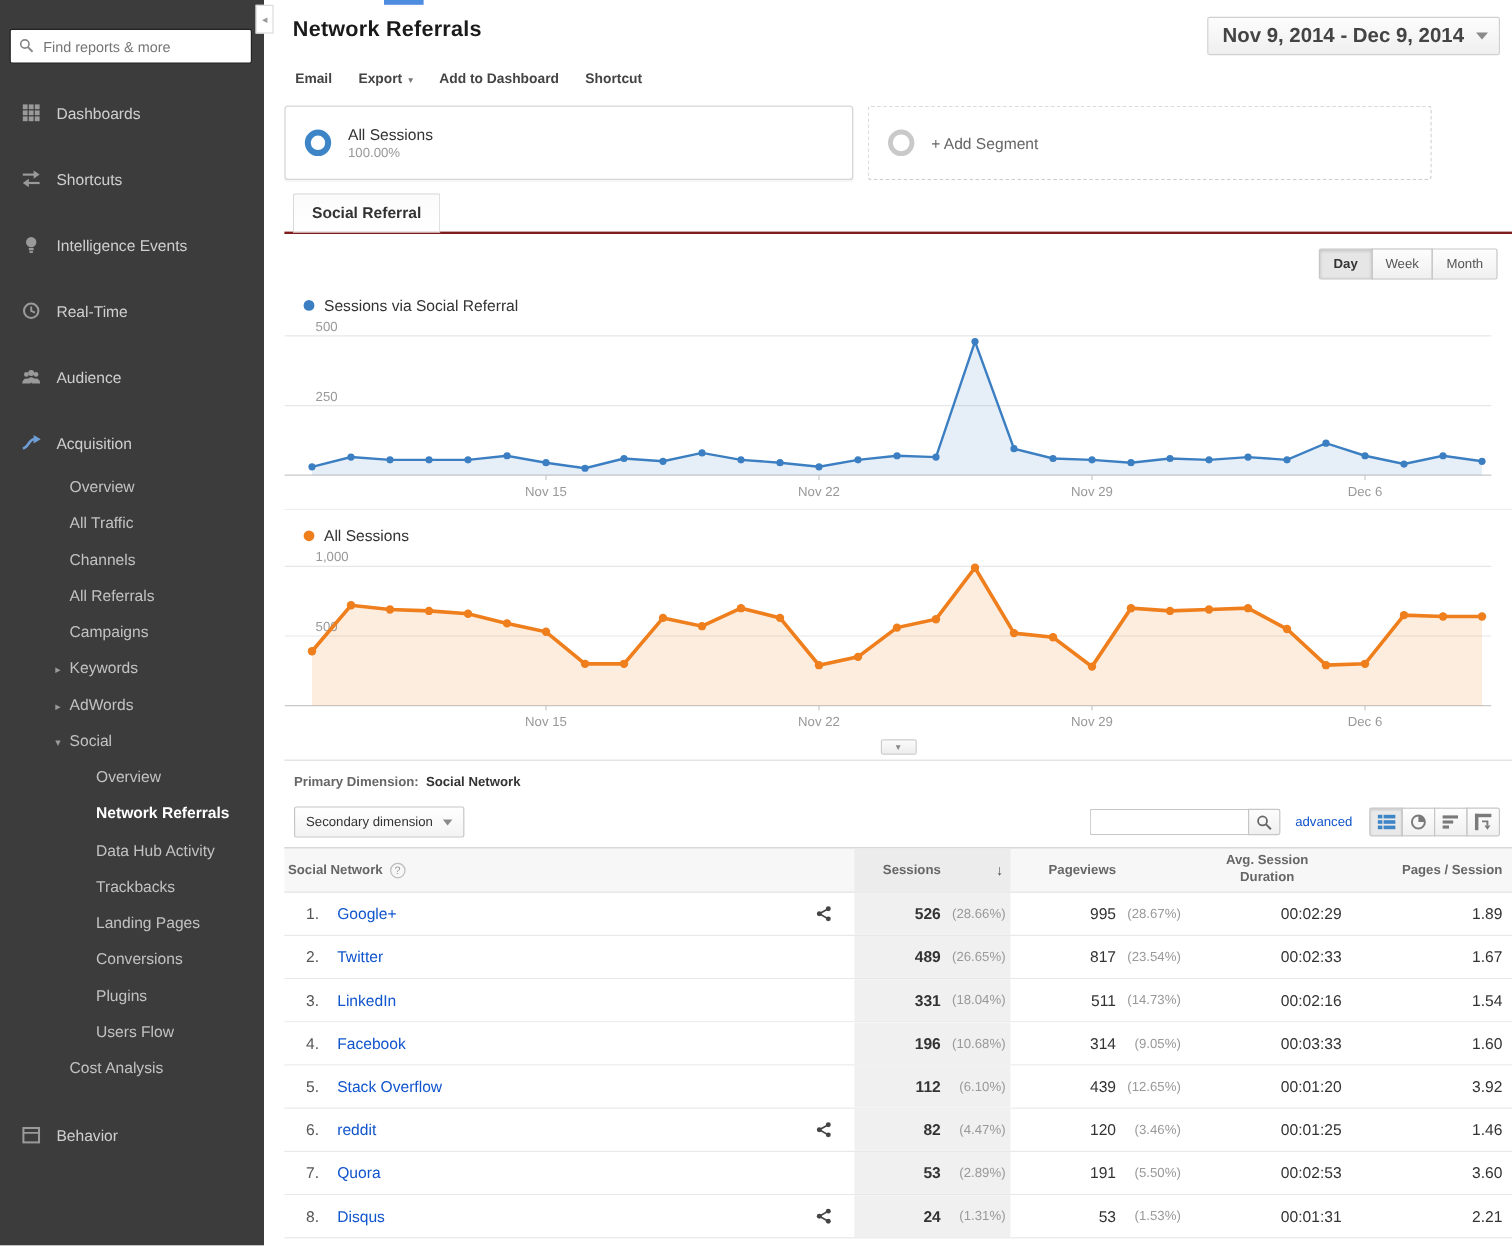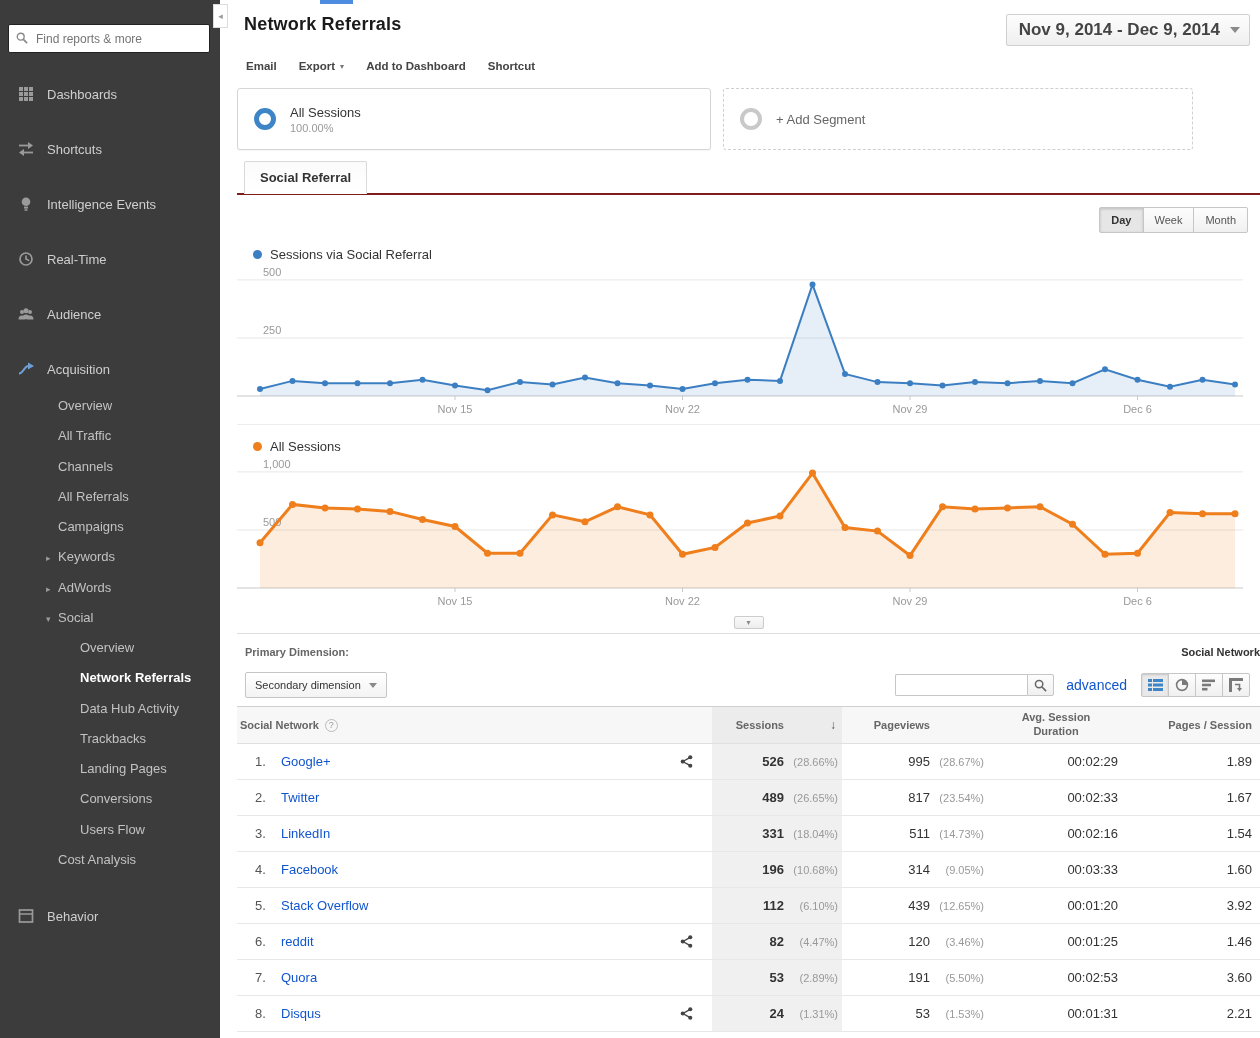--- a/index.html
+++ b/index.html
@@ -72,35 +72,35 @@
 
   .legend { display:flex; align-items:center; gap:8px; margin:14px 0 2px 16px; font-size:13px; color:#333; }
   .legend-dot { width:9px; height:9px; border-radius:50%; }
   .chart-svg { display:block; margin-top:4px; }
   svg .tick { font-size:11px; fill:#999; font-family:"Liberation Sans","DejaVu Sans",sans-serif; }
   .chart-sep { border-top:1px solid #ededed; margin-top:6px; }
   .pull-handle { width:30px; height:13px; margin:6px auto 2px; border:1px solid #ccc; border-radius:2px;
      background:linear-gradient(#fafafa,#ededed); color:#888; font-size:8px; display:flex;
      align-items:center; justify-content:center; cursor:pointer; }
 
-  .dim-row { display:flex; align-items:center; gap:6px; padding:12px 0 10px 8px;justify-content:space-between; }
+  .dim-row { display:flex; align-items:center; gap:6px; padding:12px 0 10px 8px; }
   .dim-label { font-size:11px; font-weight:bold; color:#666; }
   .dim-value { font-size:11px; font-weight:bold; color:#333; cursor:pointer; }
 
   .table-toolbar { display:flex; justify-content:space-between; align-items:center; padding:4px 10px 8px 8px; }
   .sec-dim-btn { display:flex; align-items:center; gap:8px; font-size:11px; color:#333;
      border:1px solid #c6c6c6; border-radius:2px; background:linear-gradient(#fff,#f3f3f3);
      padding:6px 9px; cursor:pointer; }
   .tt-right { display:flex; align-items:center; }
   .tt-search { display:flex; align-items:center; }
   .tt-search input { width:132px; height:22px; border:1px solid #c6c6c6; border-right:none;
      border-radius:2px 0 0 2px; padding:0 6px; font-size:12px; color:#333; outline:none; }
   .tt-search .sbtn { width:27px; height:22px; border:1px solid #c6c6c6; border-radius:0 2px 2px 0;
      background:linear-gradient(#fdfdfd,#f0f0f0); display:flex; align-items:center; justify-content:center; cursor:pointer; }
-  .advanced { font-size:14px; color:#15c; margin:0 14px 0 12px; cursor:pointer; text-decoration:none; }
+  .advanced { font-size:11px; color:#15c; margin:0 14px 0 12px; cursor:pointer; text-decoration:none; }
   .view-group { display:flex; }
   .vbtn { width:28px; height:24px; border:1px solid #c6c6c6; margin-left:-1px;
      background:linear-gradient(#fdfdfd,#f0f0f0); display:flex; align-items:center; justify-content:center; cursor:pointer; }
   .vbtn:first-child { border-radius:2px 0 0 2px; margin-left:0; }
   .vbtn:last-child { border-radius:0 2px 2px 0; }
   .vbtn.active { background:#e9e9e9; box-shadow:inset 0 1px 2px rgba(0,0,0,.15); }
 
   
   .thead { display:flex; align-items:stretch; background:#f7f7f7; border-top:1px solid #cfcfcf;
      border-bottom:1px solid #e0e0e0; height:38px; font-size:11px; font-weight:bold; color:#666; }
@@ -212,20 +212,21 @@
       <div class="sub-item"><span class="arrow">▸</span><span>AdWords</span></div>
       <div class="sub-item"><span class="arrow">▾</span><span>Social</span></div>
 
       <div>
         <div class="sub-item lvl3"><span>Overview</span></div>
         <div class="sub-item lvl3 selected"><span>Network Referrals</span></div>
         <div class="sub-item lvl3"><span>Data Hub Activity</span></div>
         <div class="sub-item lvl3"><span>Trackbacks</span></div>
         <div class="sub-item lvl3"><span>Landing Pages</span></div>
         <div class="sub-item lvl3"><span>Conversions</span></div>
+        <div class="sub-item lvl3"><span>Plugins</span></div>
         <div class="sub-item lvl3"><span>Users Flow</span></div>
       </div>
 
       <div class="sub-item"><span>Cost Analysis</span></div>
     </div>
 
     <div class="nav-item">
       <svg class="icn" width="16" height="16" viewBox="0 0 16 16">
         <rect x="1.5" y="2" width="13" height="12" fill="none" stroke="#9a9a9a" stroke-width="1.7"></rect>
         <line x1="1.5" y1="6" x2="14.5" y2="6" stroke="#9a9a9a" stroke-width="1.5"></line>

